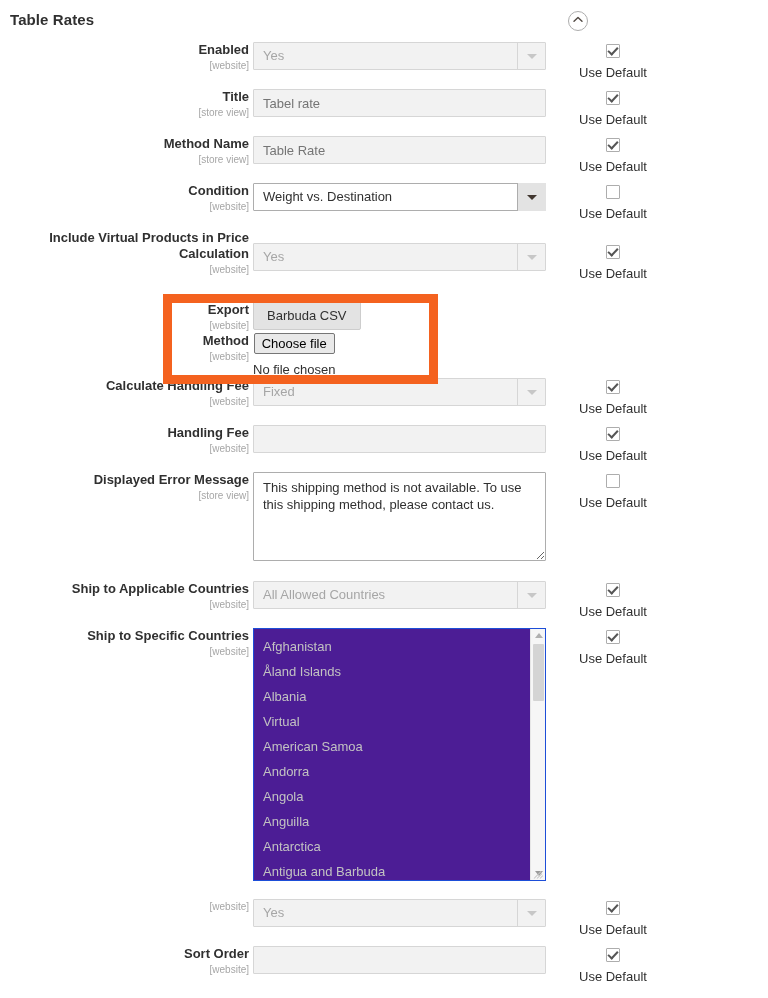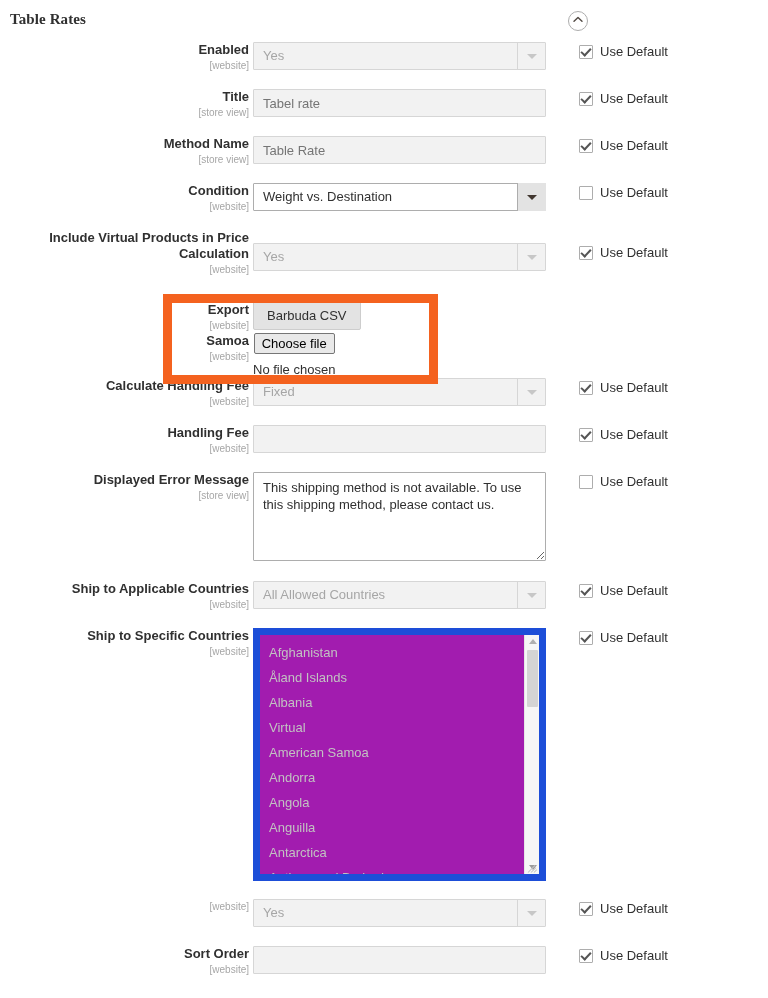--- a/index.html
+++ b/index.html
@@ -16,21 +16,20 @@
     color: #303030;
     overflow: hidden;
   }
 
   
   .section-header {
     position: absolute;
     left: 0; top: 0;
     width: 610px;
     height: 42px;
-    font-family: Liberation Serif, serif;
   }
   .section-title {
     position: absolute;
     left: 10px;
     top: 11px;
     font-size: 15px;
     font-weight: bold;
     color: #303030;
     letter-spacing: .1px;
   }
@@ -89,20 +88,21 @@
     top: 0;
   }
   .inherit-cell {
     position: absolute;
     left: 579px;
     top: 2px;
     display: flex;
     align-items: center;
     gap: 7px;
     white-space: nowrap;
+    flex-direction: column;
   }
 
   
   .ctl {
     box-sizing: border-box;
     width: 293px;
     height: 28px;
     border: 1px solid #d6d6d6;
     background: #f2f2f2;
     color: #a6a6a6;
@@ -197,22 +197,22 @@
     transform: rotate(43deg);
   }
   .cb-label { font-size: 13px; color: #303030; }
 
   
   .multi {
     box-sizing: border-box;
     position: relative;
     width: 293px;
     height: 253px;
-    border: 7px solid #1d4ed8;
-    background: #a21caf;
+    border: 1px solid #1d4ed8;
+    background: #4c1d95;
     overflow: hidden;
   }
   .multi-list { padding: 5px 0 0 0; }
   .multi-opt {
     font-size: 13px;
     color: #c2c2c2;
     line-height: 25px;
     padding: 0 9px;
     white-space: nowrap;
     overflow: hidden;
@@ -363,21 +363,21 @@
       <span class="label-main">Export</span>
       <span class="label-scope">[website]</span>
     </div>
     <div class="field-cell">
       <button class="btn-export">Barbuda CSV</button>
     </div>
   </div>
 
   <div class="row" style="min-height:26px;margin-bottom:19px;">
     <div class="label-cell" style="top:0px;">
-      <span class="label-main">Samoa</span>
+      <span class="label-main">Method</span>
       <span class="label-scope">[website]</span>
     </div>
     <div class="field-cell" style="top:0px;">
       <div class="file-row">
         <span class="btn-choose">Choose file</span>
         <span class="file-name">No file chosen</span>
       </div>
     </div>
   </div>
 

